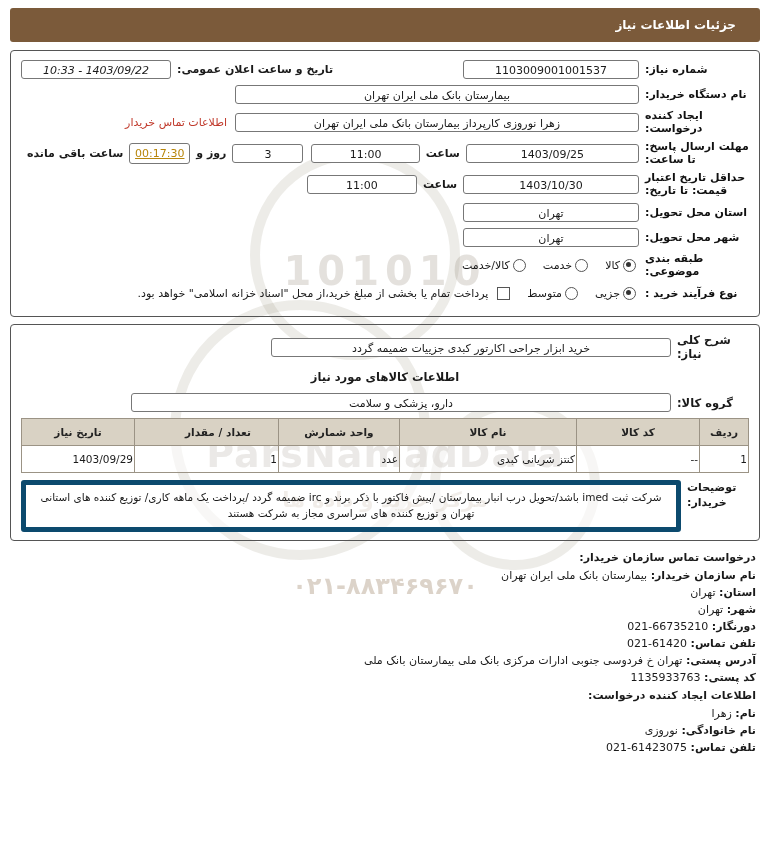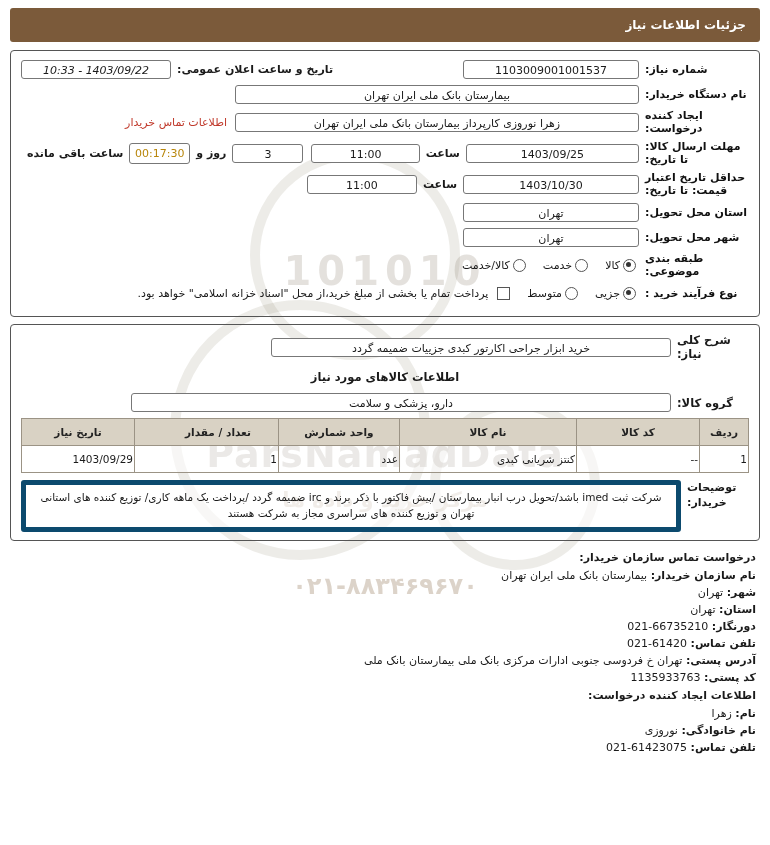--- a/index.html
+++ b/index.html
@@ -80,21 +80,21 @@
   
   .header-bar {
     position: relative;
     z-index: 2;
     height: 34px;
     background: #7b5a3a;
     border-radius: 3px;
     display: flex;
     align-items: center;
     justify-content: flex-start;
-    padding: 0 14px;
+    padding: 0 24px;
     color: #ffffff;
     font-size: 12px;
     font-weight: bold;
     margin-bottom: 8px;
   }
 
   
   .box {
     position: relative;
     z-index: 2;
@@ -157,20 +157,21 @@
   .countdown {
     color: #b8860b;
     border: 1px solid #777;
     border-radius: 3px;
     height: 19px;
     line-height: 19px;
     width: 60px;
     text-align: center;
     background: #fff;
     font-size: 11px;
+    text-decoration: underline;
   }
 
   
   .radio {
     display: inline-block;
     width: 11px;
     height: 11px;
     border: 1px solid #555;
     border-radius: 50%;
     background: #fff;
@@ -342,21 +343,21 @@
       <div class="fld long">بیمارستان بانک ملی ایران تهران</div>
     </div>
 
     <div class="row">
       <div class="lbl">ایجاد کننده درخواست:</div>
       <div class="fld long">زهرا نوروزی کارپرداز بیمارستان بانک ملی ایران تهران</div>
       <a class="link">اطلاعات تماس خریدار</a>
     </div>
 
     <div class="row">
-      <div class="lbl">مهلت ارسال کالا: تا تاریخ:</div>
+      <div class="lbl">مهلت ارسال پاسخ: تا ساعت:</div>
       <div class="fld med">1403/09/25</div>
       <div class="inline-label">ساعت</div>
       <div class="fld short">11:00</div>
       <div class="gap"></div>
       <div class="fld tiny">3</div>
       <div class="inline-label">روز و</div>
       <div class="countdown">00:17:30</div>
       <div class="inline-label">ساعت باقی مانده</div>
     </div>
 
@@ -459,28 +460,28 @@
 
   </div>
 
   <div class="contact">
     <div class="hdr">درخواست تماس سازمان خریدار:</div>
     <div>
       <span class="k">نام سازمان خریدار:</span>
       <span>بیمارستان بانک ملی ایران تهران</span>
     </div>
     <div>
+      <span class="k">استان:</span>
+      <span>تهران</span>
+    </div>
+    <div>
       <span class="k">شهر:</span>
       <span>تهران</span>
     </div>
     <div>
-      <span class="k">استان:</span>
-      <span>تهران</span>
-    </div>
-    <div>
       <span class="k">دورنگار:</span>
       <span>66735210-021</span>
     </div>
     <div>
       <span class="k">تلفن تماس:</span>
       <span>61420-021</span>
     </div>
     <div>
       <span class="k">آدرس پستی:</span>
       <span>تهران خ فردوسی جنوبی ادارات مرکزی بانک ملی بیمارستان بانک ملی</span>

